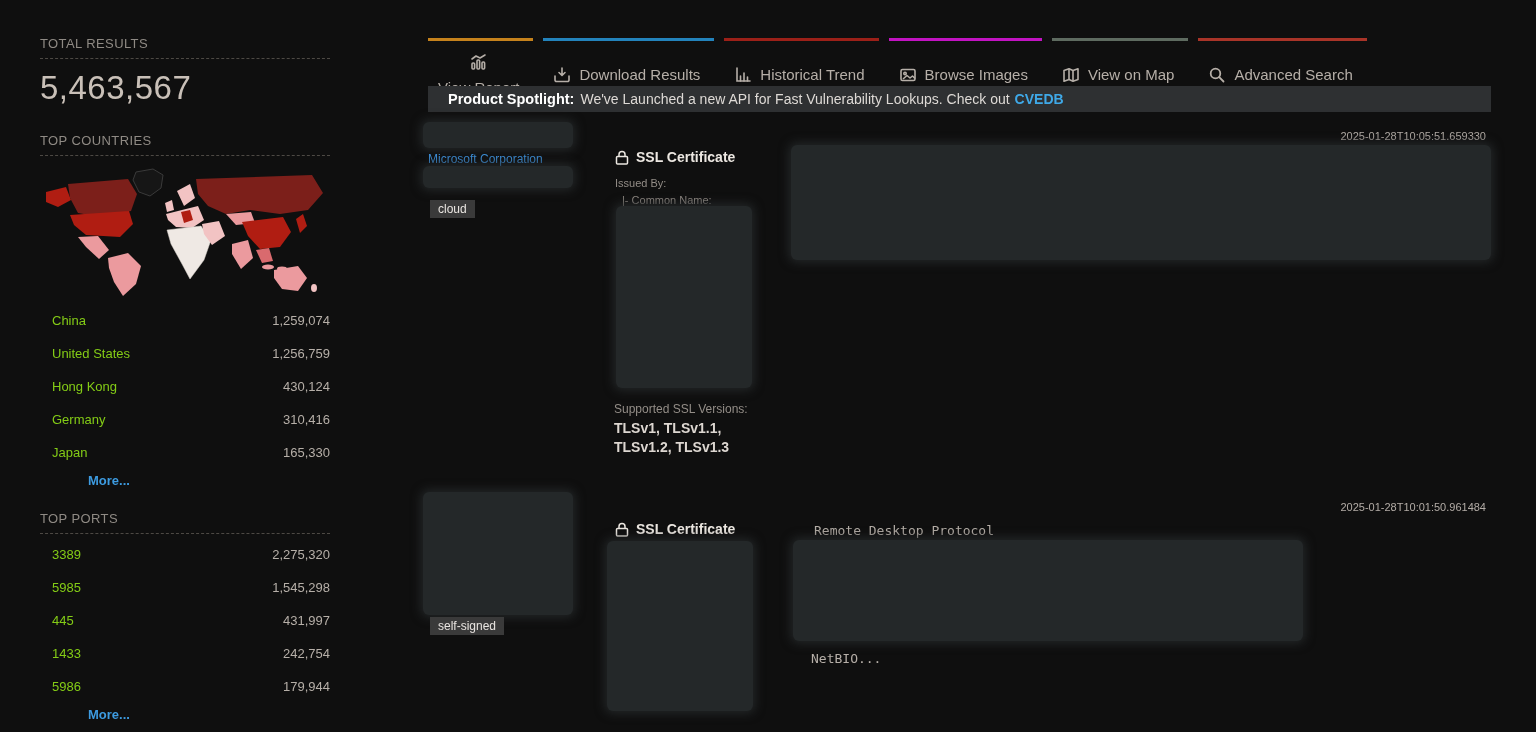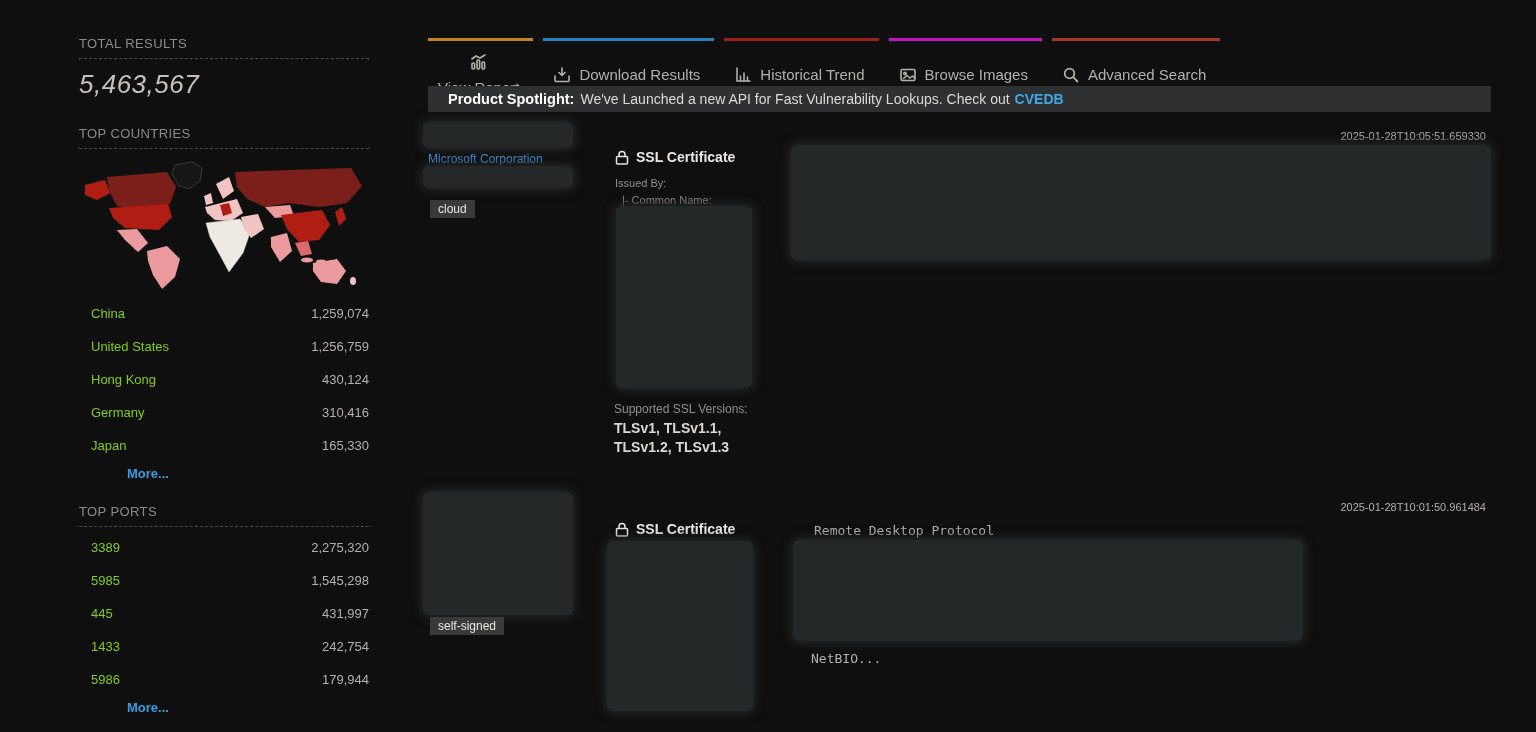--- a/index.html
+++ b/index.html
@@ -1,23 +1,23 @@
 <!DOCTYPE html>
 <html><head>
 <meta charset="utf-8">
 <style>
   * { margin:0; padding:0; box-sizing:border-box; }
   html,body { width:1536px; height:732px; background:#0f0f0f; overflow:hidden;
               font-family:"Liberation Sans", sans-serif; color:#b6afa8; }
 
   
-  .sidebar { position:absolute; left:40px; top:36px; width:290px;margin-left:39px; }
+  .sidebar { position:absolute; left:40px; top:36px; width:290px; }
   .side-header { font-size:13px; color:#8f8a84; letter-spacing:.4px;
                  padding-bottom:7px; border-bottom:1px dashed #4d4944; }
-  .big-number { font-size:26px; color:#c9c0b8; margin-top:10px; letter-spacing:.5px;font-style:italic; }
+  .big-number { font-size:33px; color:#c9c0b8; margin-top:10px; letter-spacing:.5px; }
   .side-section { margin-top:26px; }
   .map-wrap { margin-top:10px; }
   .facet-list { margin-top:4px; }
   .facet-row { display:flex; justify-content:space-between; align-items:baseline;
                padding:9px 0 9px 12px; font-size:13px; }
   .facet-name { color:#84cc16; font-weight:normal; }
   .facet-value { color:#b6afa8; }
   .more-link { display:inline-block; margin:4px 0 0 12px; font-size:13px; font-weight:bold;
                color:#3d9be0; text-decoration:none; cursor:pointer;padding-left:36px; }
 
@@ -196,20 +196,27 @@
       <span>Historical Trend</span>
     </div>
     <div class="tab" style="border-top-color: rgb(194, 19, 194);">
       <svg width="18" height="18" viewBox="0 0 18 18" fill="none" stroke="#b6afa8" stroke-width="1.6" stroke-linejoin="round">
         <rect x="2" y="3.5" width="14" height="11" rx="1.5"></rect>
         <circle cx="6" cy="7.5" r="1.2"></circle>
         <path d="M4 13 L8 9.5 L11 12 L13.5 10 L16 12.5"></path>
       </svg>
       <span>Browse Images</span>
     </div>
+    <div class="tab" style="border-top-color: rgb(94, 107, 96);">
+      <svg width="18" height="18" viewBox="0 0 18 18" fill="none" stroke="#b6afa8" stroke-width="1.6" stroke-linejoin="round">
+        <path d="M2 4.5 L7 2.8 L11 4.5 L16 2.8 V13.5 L11 15.2 L7 13.5 L2 15.2 Z"></path>
+        <path d="M7 2.8 V13.5 M11 4.5 V15.2"></path>
+      </svg>
+      <span>View on Map</span>
+    </div>
     <div class="tab" style="border-top-color: rgb(169, 52, 40);">
       <svg width="18" height="18" viewBox="0 0 18 18" fill="none" stroke="#b6afa8" stroke-width="1.8" stroke-linecap="round">
         <circle cx="7.5" cy="7.5" r="4.8"></circle>
         <path d="M11.2 11.2 L15.5 15.5"></path>
       </svg>
       <span>Advanced Search</span>
     </div>
   </nav>
 
   <div class="banner">

